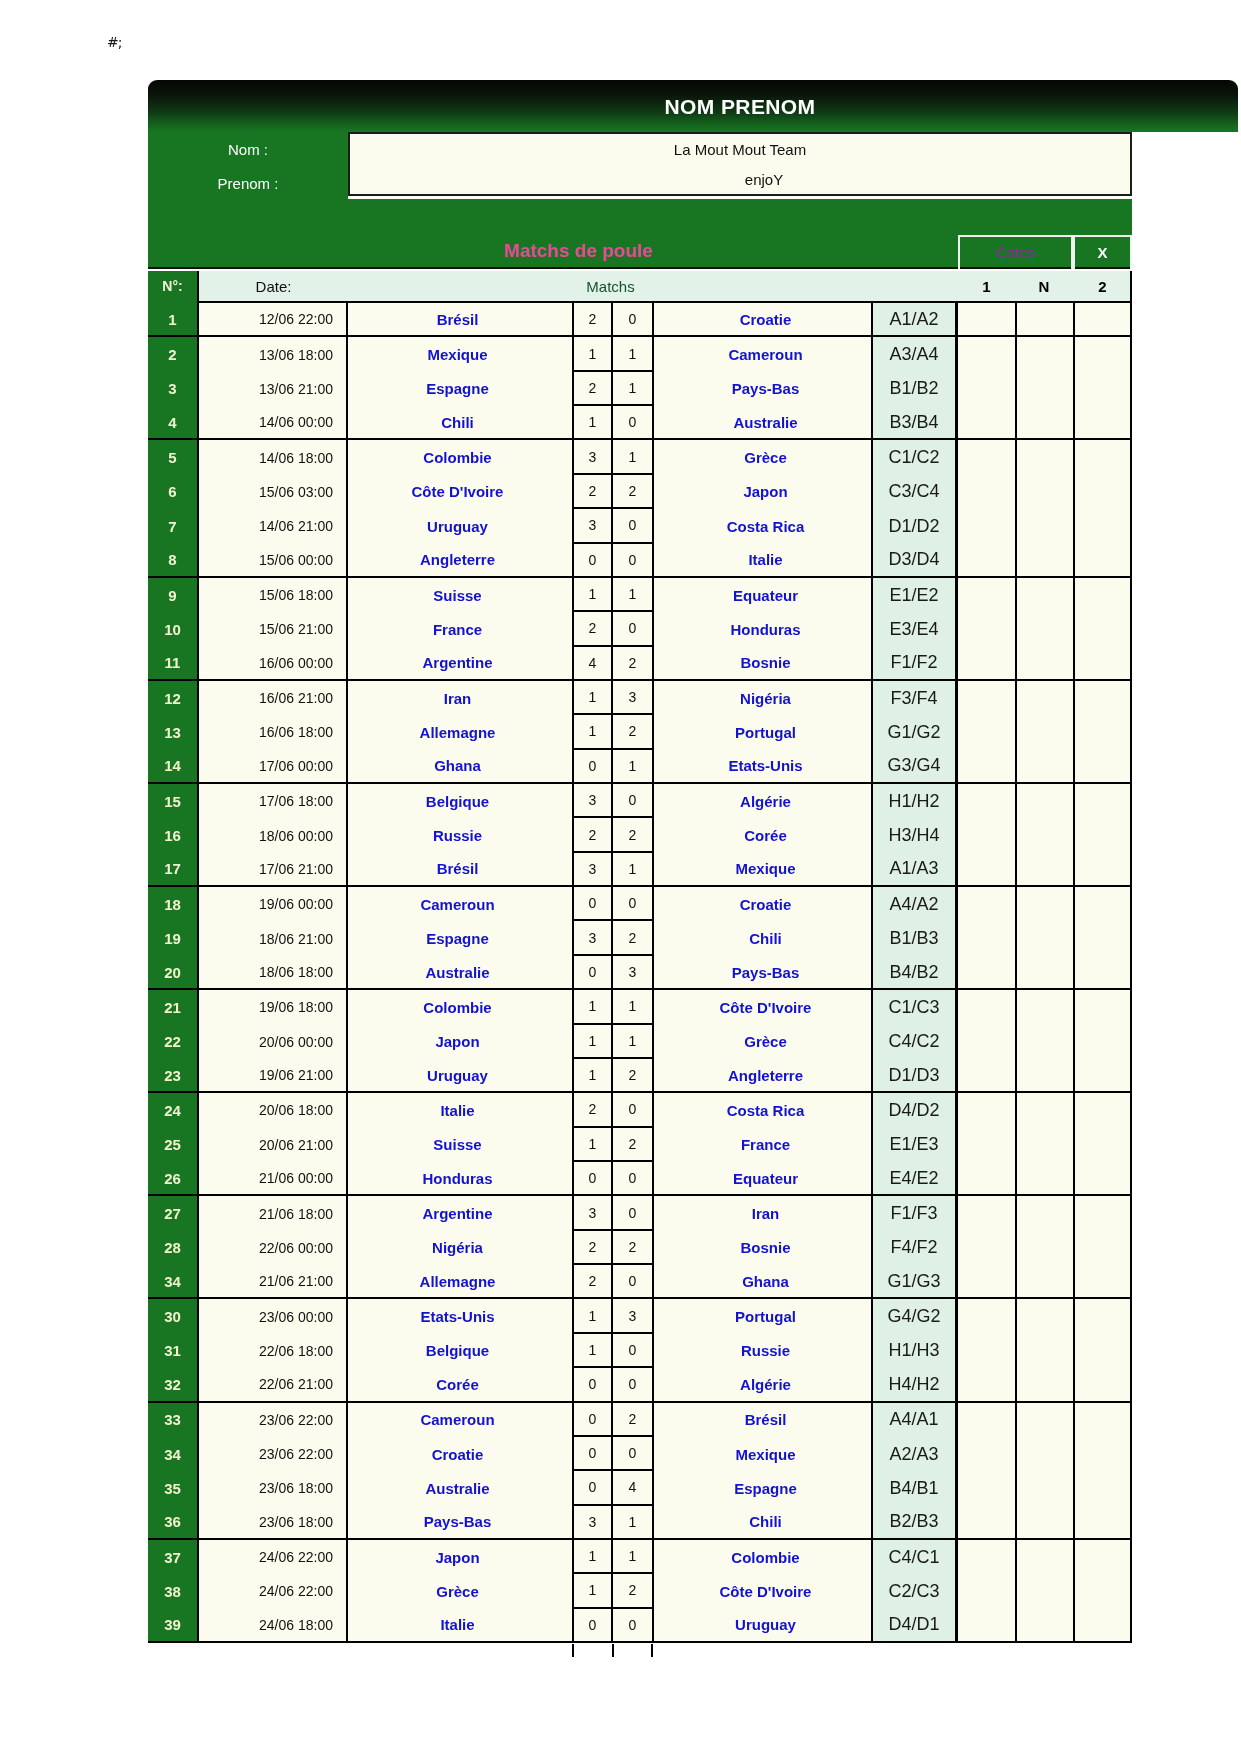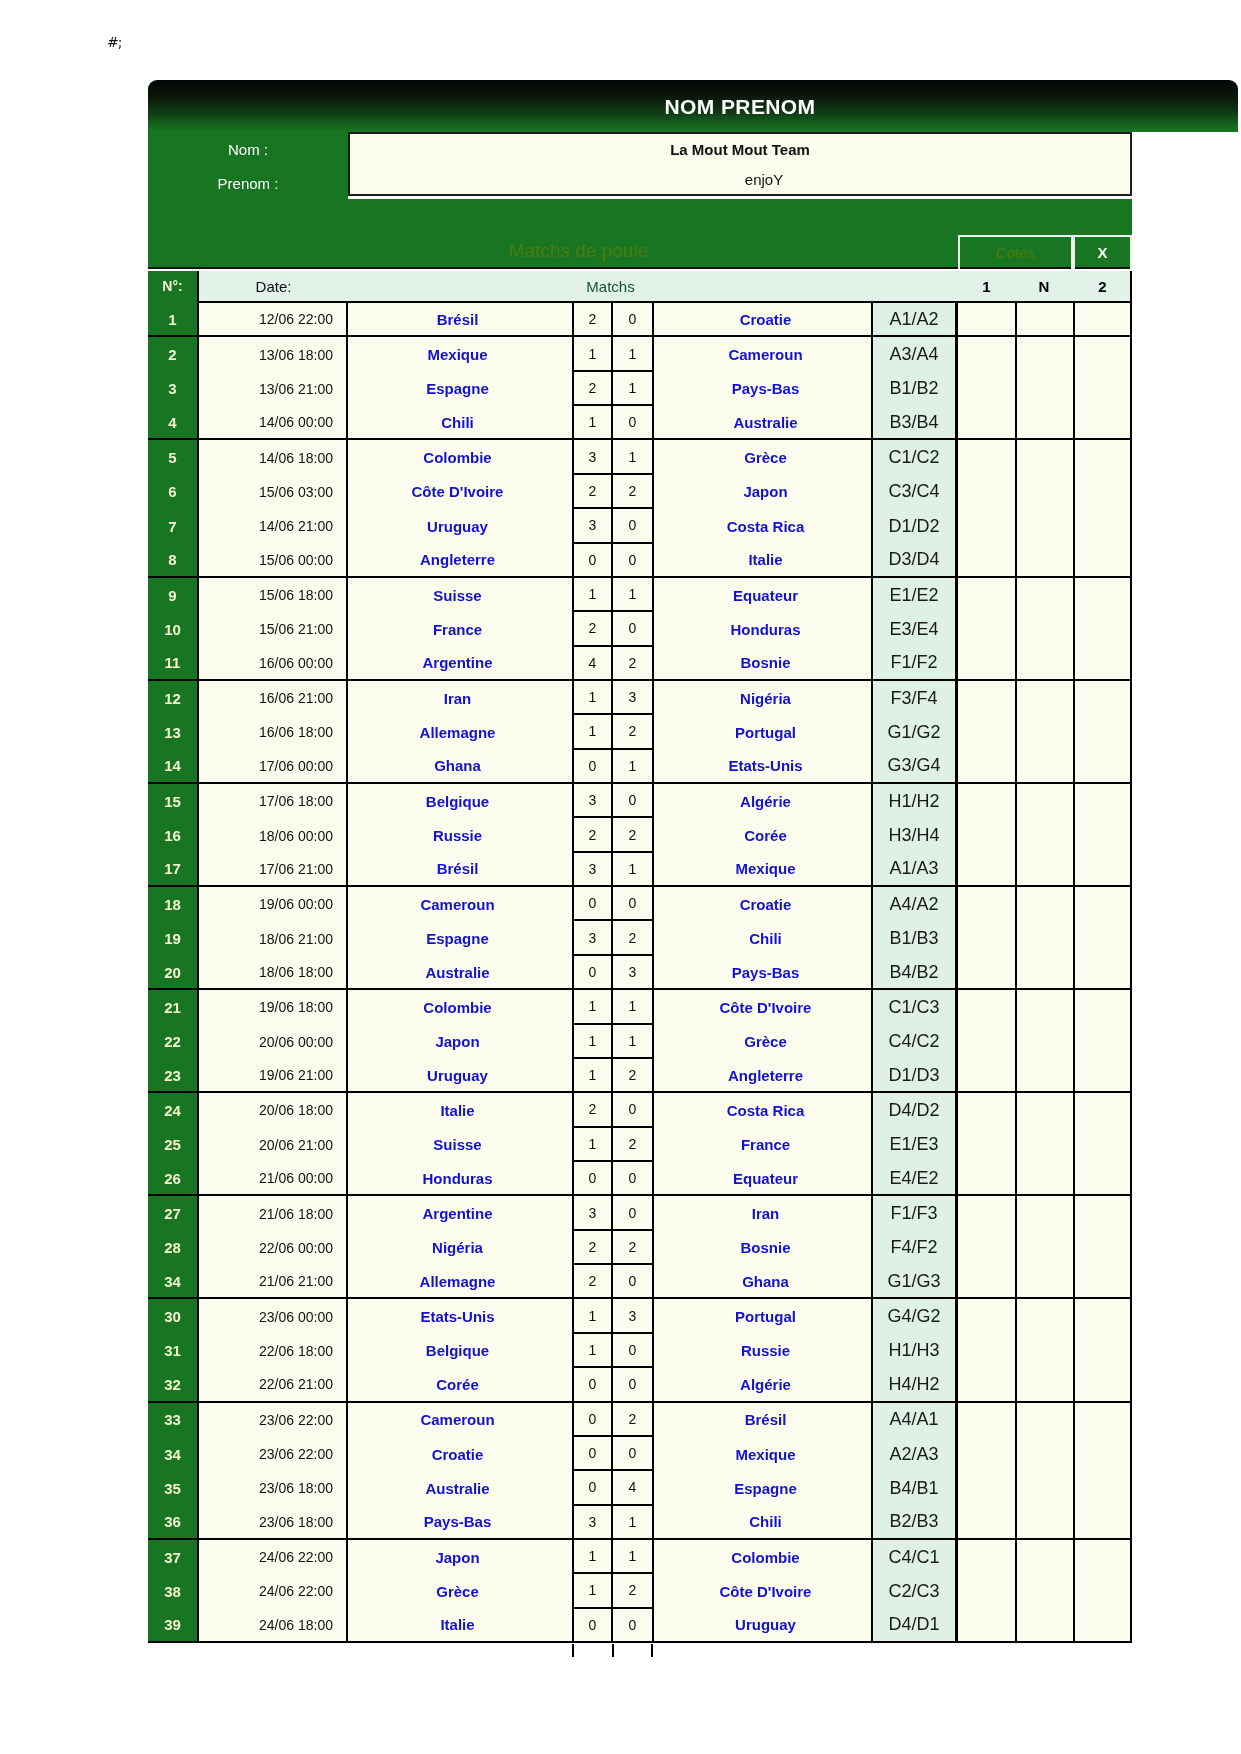--- a/index.html
+++ b/index.html
@@ -12,28 +12,28 @@
     background:linear-gradient(180deg,#040704 0%,#0a140a 28%,#0f3a14 62%,#15621d 85%,#187623 100%);}
   .main-title{left:348px;top:80px;width:784px;height:52px;line-height:54px;text-align:center;
     color:#ffffff;font-weight:bold;font-size:21px;letter-spacing:.4px;}
   
   .green-left{left:148px;top:132px;width:200px;height:137px;background:#187623;}
   .id-label{width:200px;left:148px;color:#fff;font-weight:normal;font-size:15px;text-align:center;}
   .lbl-nom{top:132px;height:36px;line-height:36px;}
   .lbl-prenom{top:168px;height:31px;line-height:31px;}
   .id-input{left:348px;width:784px;background:#fcfcee;border:2px solid #1c1c1c;text-align:center;
     font-size:15px;color:#111;}
-  .inp-nom{top:132px;height:36px;line-height:32px;font-weight:bold;}
+  .inp-nom{top:132px;height:36px;line-height:32px;}
   .inp-prenom{top:165px;height:31px;border-top:none;line-height:29px;padding-left:48px;}
   
   .poule-band{left:148px;top:199px;width:984px;height:70px;background:#187623;border-bottom:2px solid #0c120c;}
   .poule-title{left:199px;top:233px;width:759px;height:36px;line-height:36px;text-align:center;
-    color:#4d7c0f;font-weight:normal;font-size:19px;}
+    color:#ec4899;font-weight:bold;font-size:19px;}
   .cotes-box{left:958px;top:235px;width:115px;height:34px;border:2px solid #eef4ec;border-bottom:none;
-    color:#4d7c0f;font-size:15px;text-align:center;line-height:32px;}
+    color:#a21caf;font-size:15px;text-align:center;line-height:32px;}
   .x-box{left:1073px;top:235px;width:59px;height:34px;border:2px solid #eef4ec;border-bottom:none;border-left:none;
     color:#fff;font-size:15px;font-weight:bold;text-align:center;line-height:32px;}
   .x-box{border-left:2px solid #eef4ec;}
   
   .hdr-strip{left:148px;top:271px;width:984px;height:32px;background:#e2f2e8;border-bottom:2px solid #000;border-right:2px solid #000;}
   .hdr-no{left:148px;top:271px;width:51px;height:32px;background:#187623;border-right:2px solid #000;
     color:#f4f4d6;font-weight:bold;font-size:14px;text-align:center;line-height:30px;}
   .hdr-date{left:199px;top:271px;width:149px;height:32px;font-size:15px;color:#111;text-align:center;line-height:32px;}
   .hdr-matchs{left:348px;top:271px;width:525px;height:32px;font-size:15px;color:#14532d;text-align:center;line-height:32px;}
   .hdr-odd{top:271px;height:32px;font-weight:bold;font-size:15px;color:#000;text-align:center;line-height:32px;}

